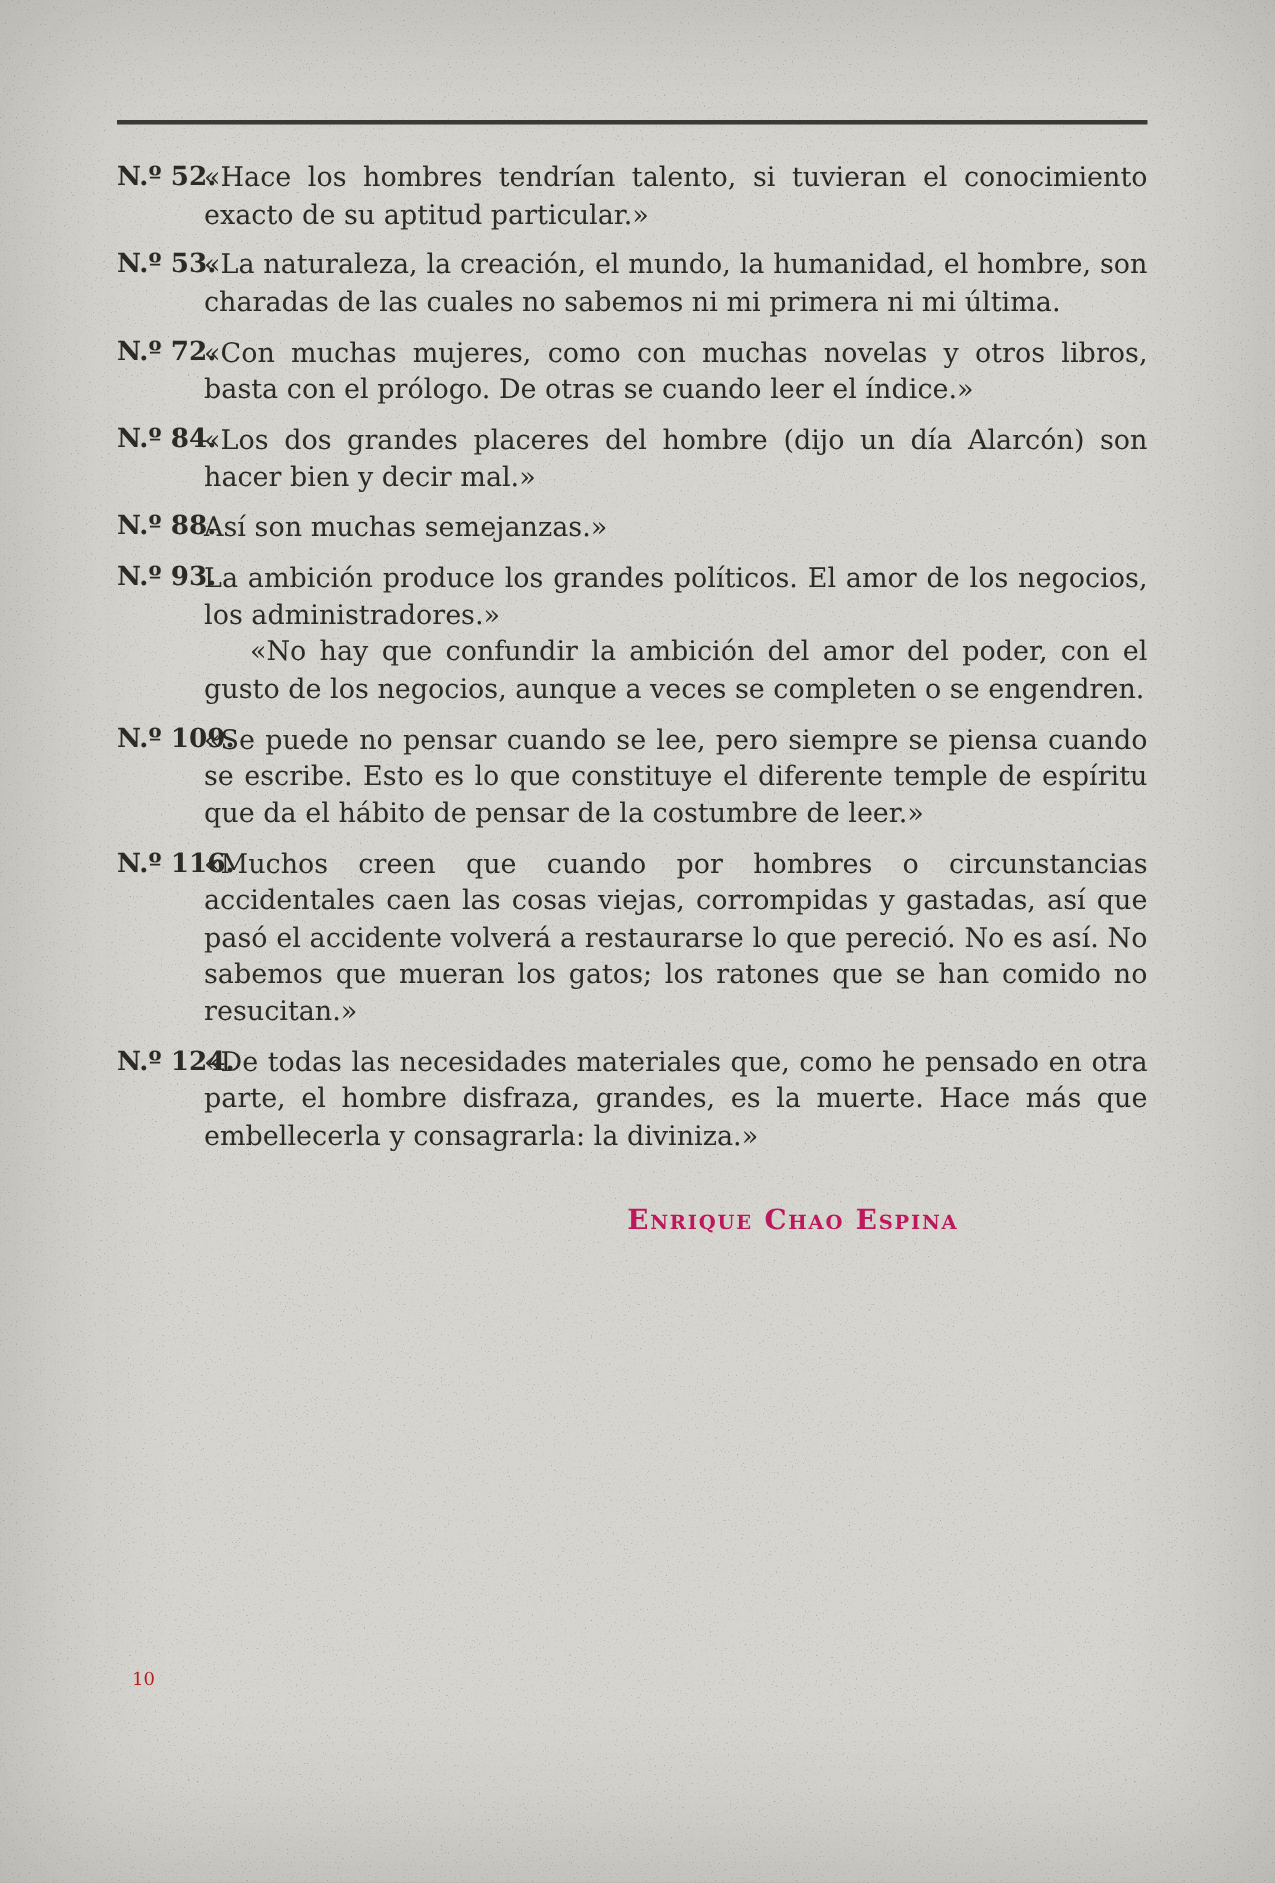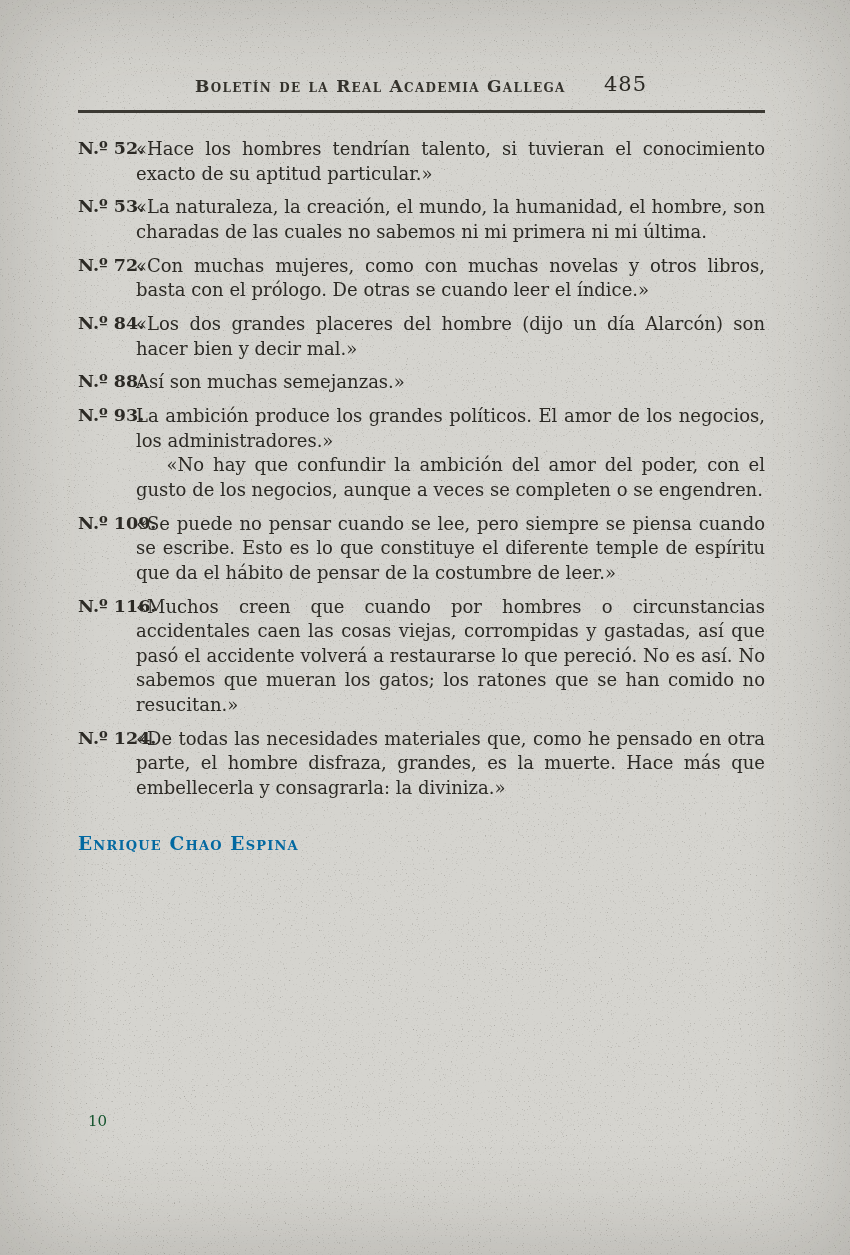--- a/index.html
+++ b/index.html
@@ -71,54 +71,51 @@
   .entry-text {
     flex: 1;
     font-size: 18px;
     line-height: 1.37;
     text-align: justify;
   }
   .entry-para { margin: 0; }
   .entry-para + .entry-para { text-indent: 1.7em; }
   .signature {
     margin-top: 32px;
+    text-align: right;
     padding-right: 126px;
     font-variant: small-caps;
     font-weight: 600;
     font-size: 18.5px;
     letter-spacing: 1.2px;
-    color: #0369a1;
+    color: #be185d;
   }
   .footer-mark {
     position: absolute;
     left: 88px;
     top: 1112px;
-    font-size: 15px;
-    color: #14532d;
+    font-size: 12px;
+    color: #b91c1c;
   }
 </style>
 </head>
 <body>
 
 <div class="page">
 
   <svg class="noise" width="850" height="1255" aria-hidden="true">
     <filter id="speckle">
       <feTurbulence type="fractalNoise" baseFrequency="0.82" numOctaves="3" seed="7" stitchTiles="stitch"></feTurbulence>
       <feColorMatrix type="matrix" values="0 0 0 0 0.15  0 0 0 0 0.14  0 0 0 0 0.12  3 0 0 0 -1.95"></feColorMatrix>
     </filter>
     <rect width="100%" height="100%" filter="url(#speckle)"></rect>
   </svg>
 
   <div class="content">
 
-    <header class="page-header">
-      <div class="journal-title">Boletín de la Real Academia Gallega</div>
-      <div class="page-number">485</div>
-    </header>
 
     <hr class="header-rule">
 
     <main class="entries">
 
         <div class="entry">
           <div class="entry-number">N.º 52.</div>
           <div class="entry-text">
             <p class="entry-para">«Hace los hombres tendrían talento, si tuvieran el conocimiento exacto de su aptitud particular.»</p>
           </div>

